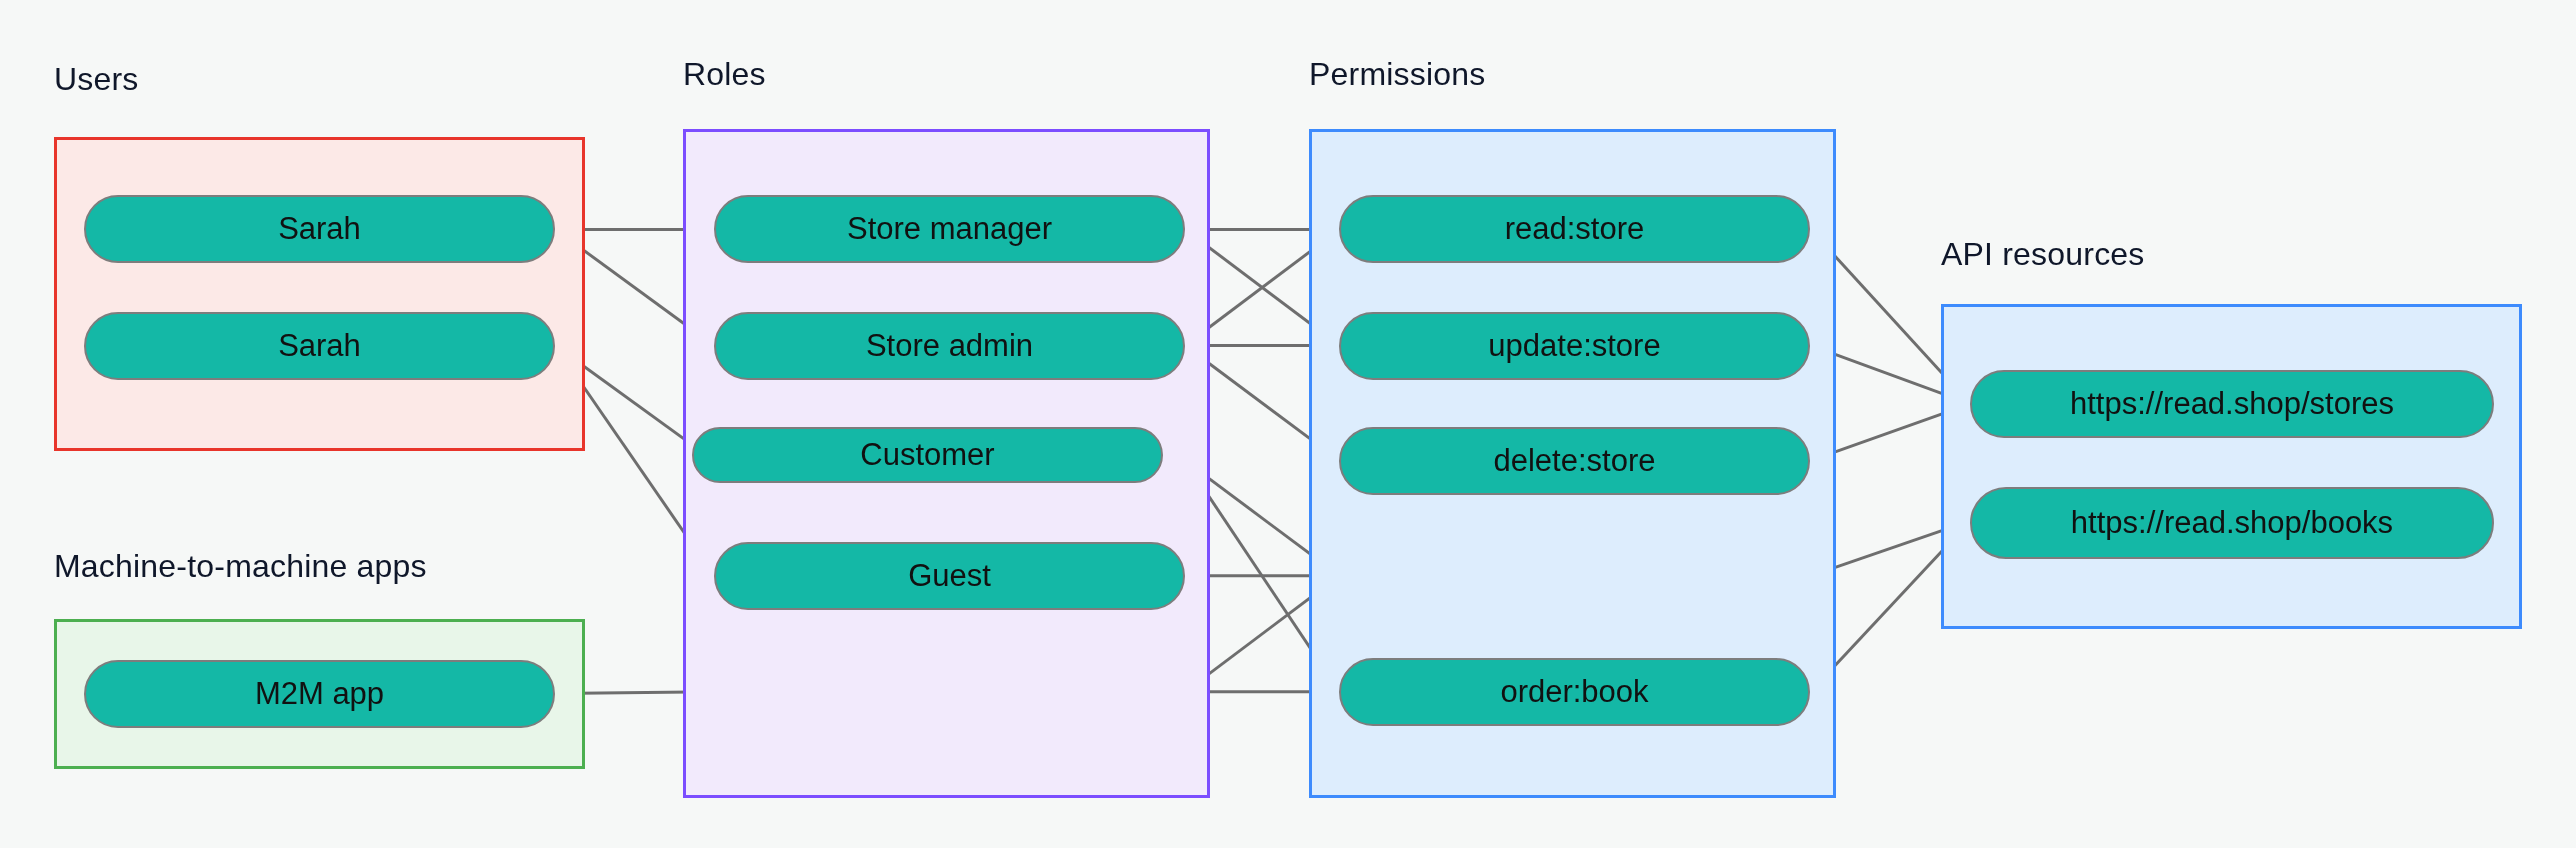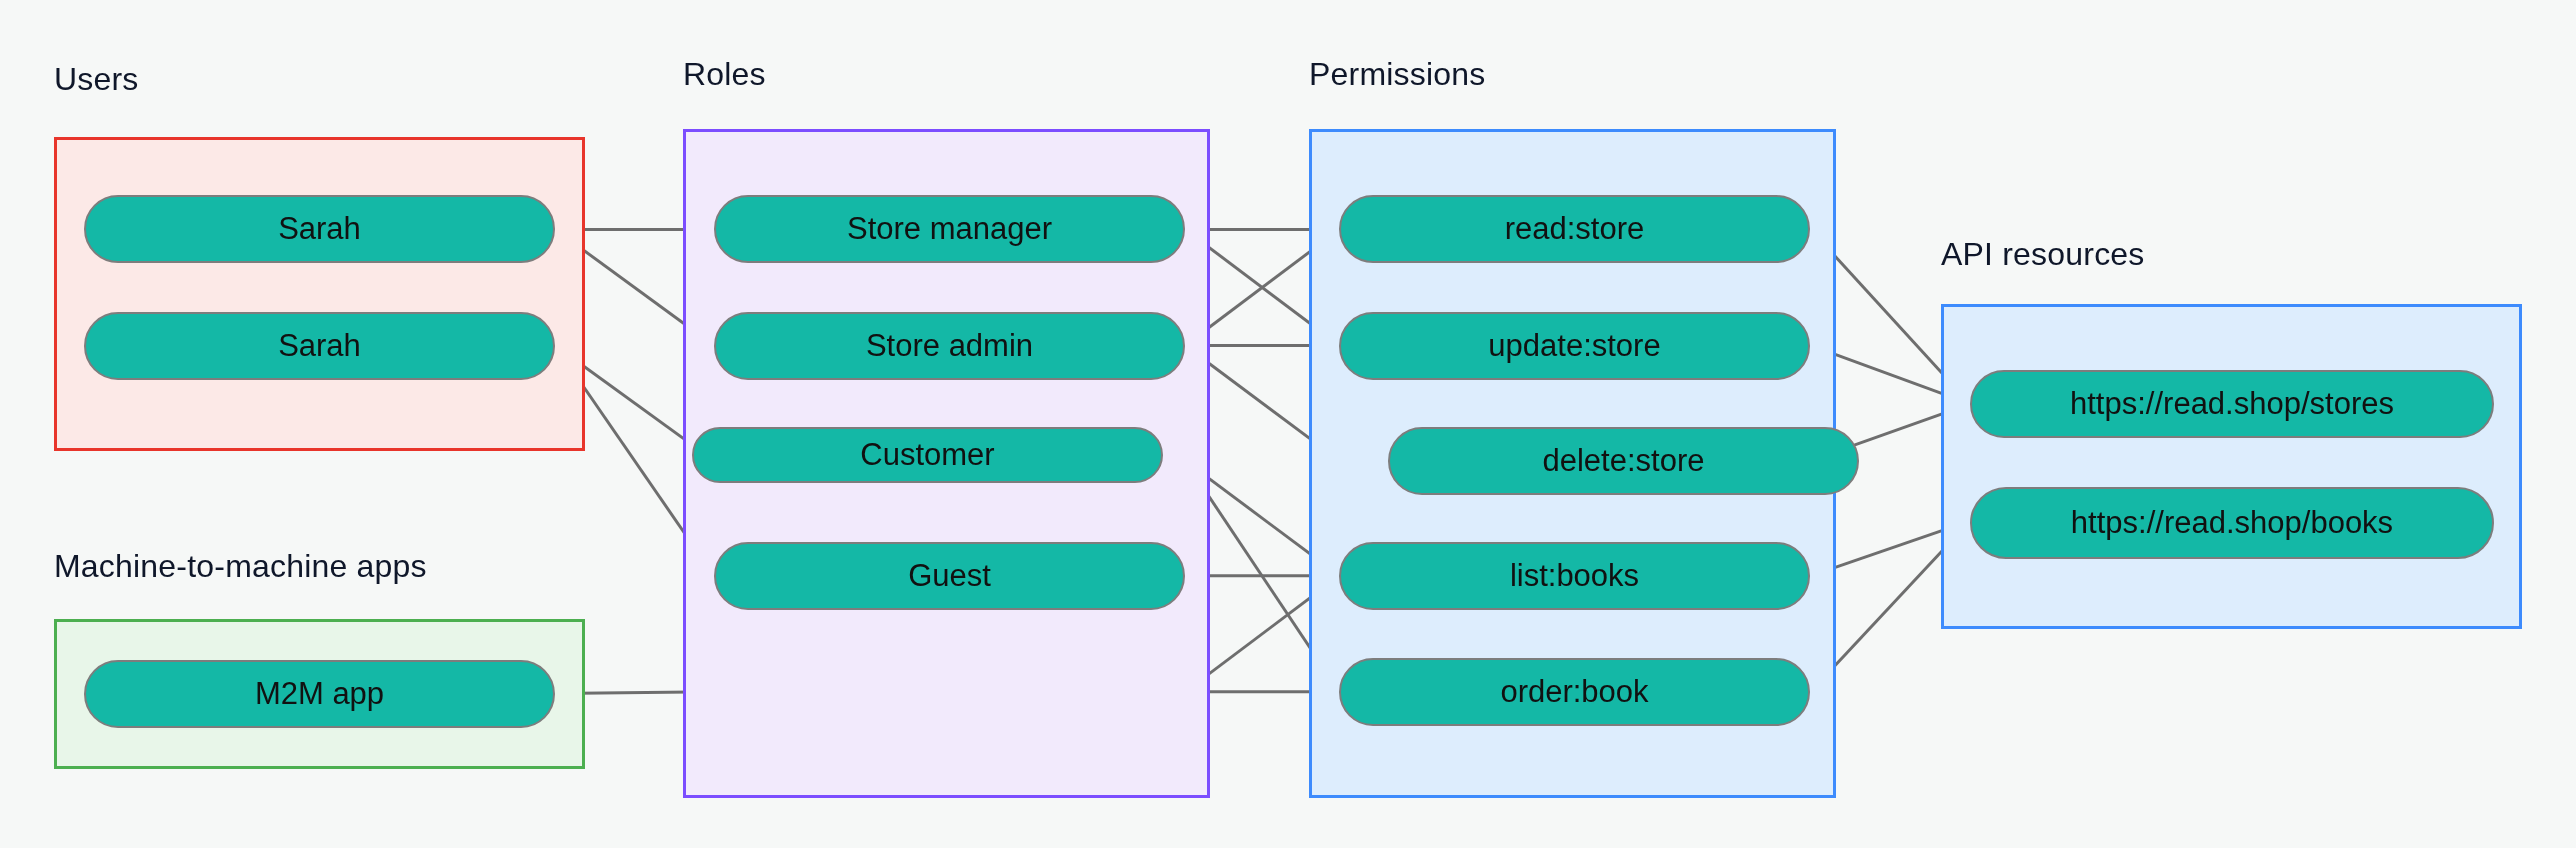--- a/index.html
+++ b/index.html
@@ -100,25 +100,22 @@
     </div>
     <div class="node" style="left: 714px; top: 542px; width: 471px; height: 68px;">
       <span>Guest</span>
     </div>
     <div class="node" style="left: 1339px; top: 195px; width: 471px; height: 68px;">
       <span>read:store</span>
     </div>
     <div class="node" style="left: 1339px; top: 312px; width: 471px; height: 68px;">
       <span>update:store</span>
     </div>
-    <div class="node" style="left: 1388px; top: 427px; width: 471px; height: 68px;">
+    <div class="node" style="left: 1339px; top: 427px; width: 471px; height: 68px;">
       <span>delete:store</span>
-    </div>
-    <div class="node" style="left: 1339px; top: 542px; width: 471px; height: 68px;">
-      <span>list:books</span>
     </div>
     <div class="node" style="left: 1339px; top: 658px; width: 471px; height: 68px;">
       <span>order:book</span>
     </div>
     <div class="node" style="left: 1970px; top: 370px; width: 524px; height: 68px;">
       <span>https://read.shop/stores</span>
     </div>
     <div class="node" style="left: 1970px; top: 487px; width: 524px; height: 72px;">
       <span>https://read.shop/books</span>
     </div>

